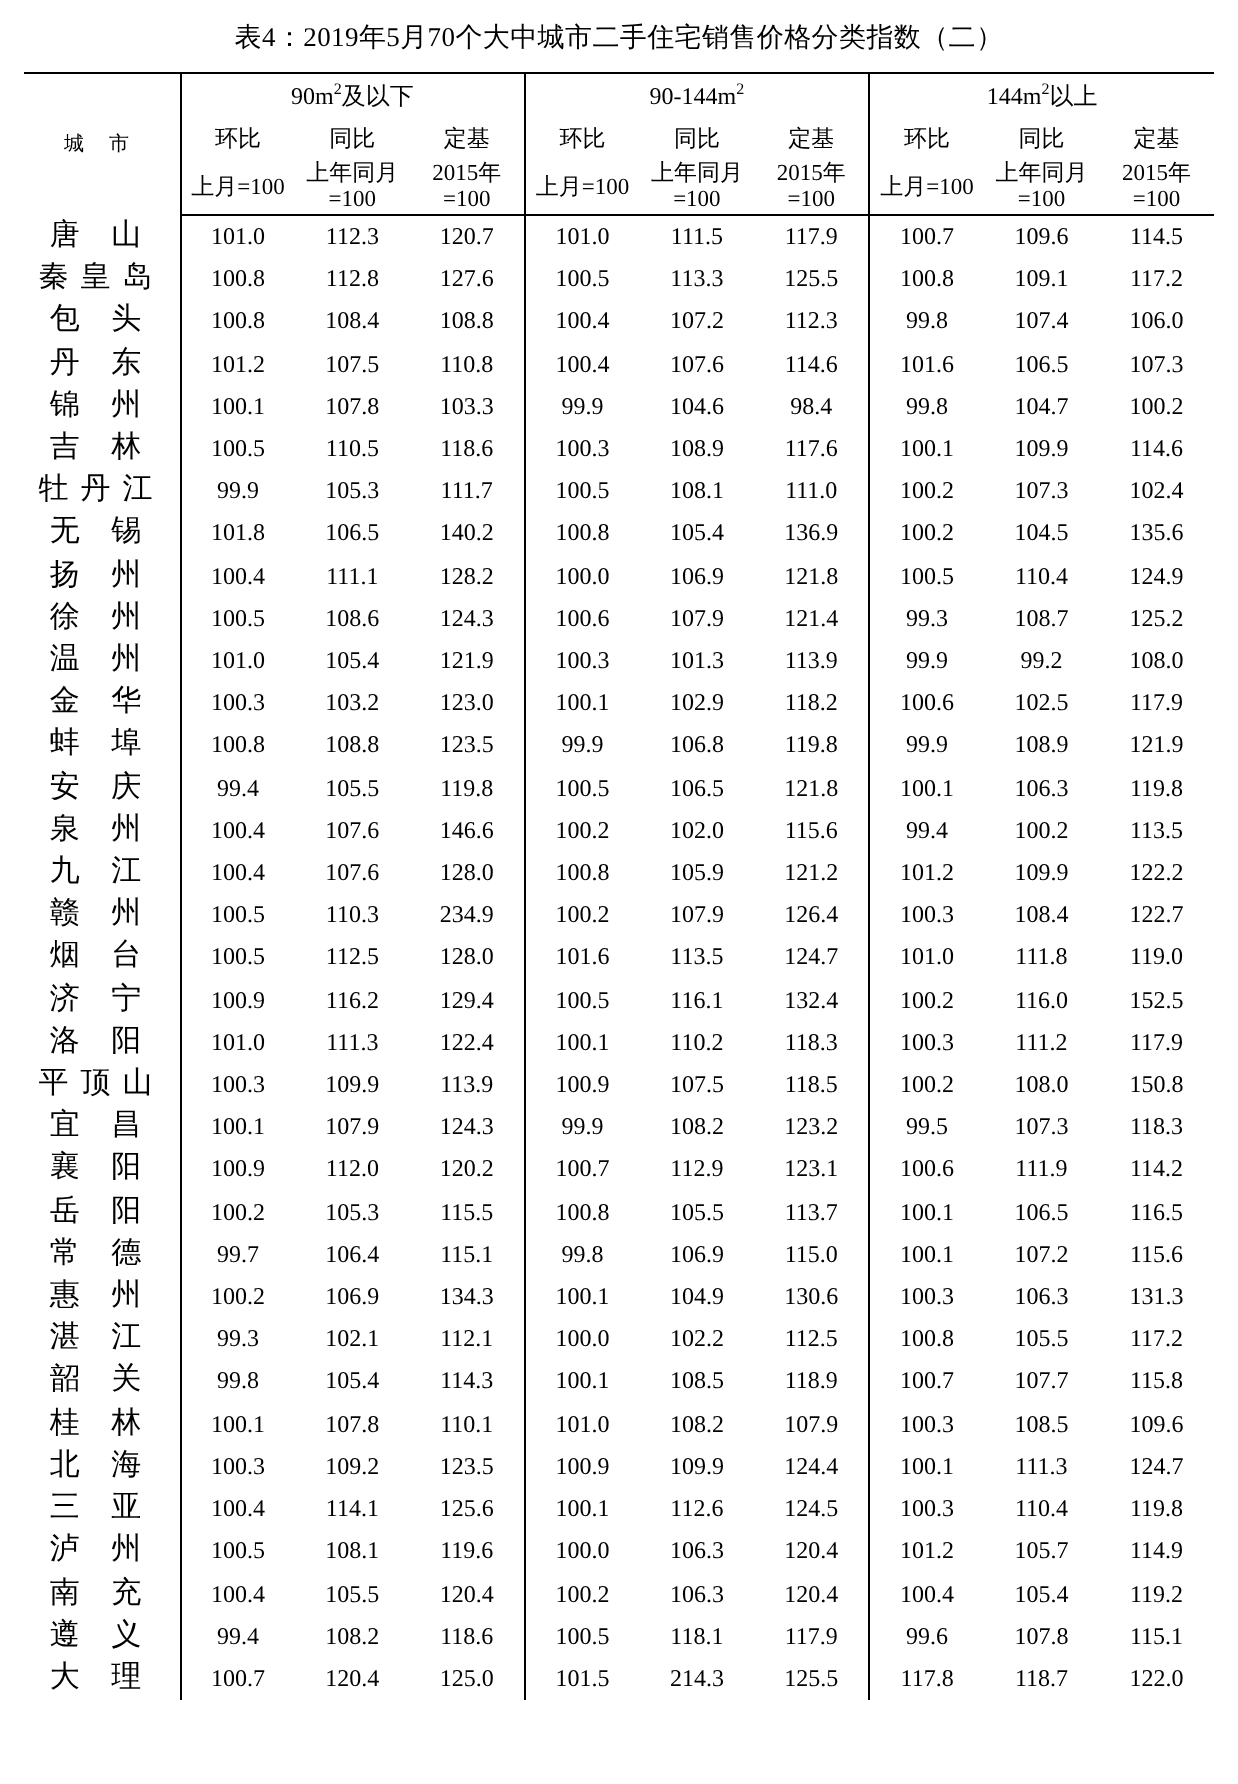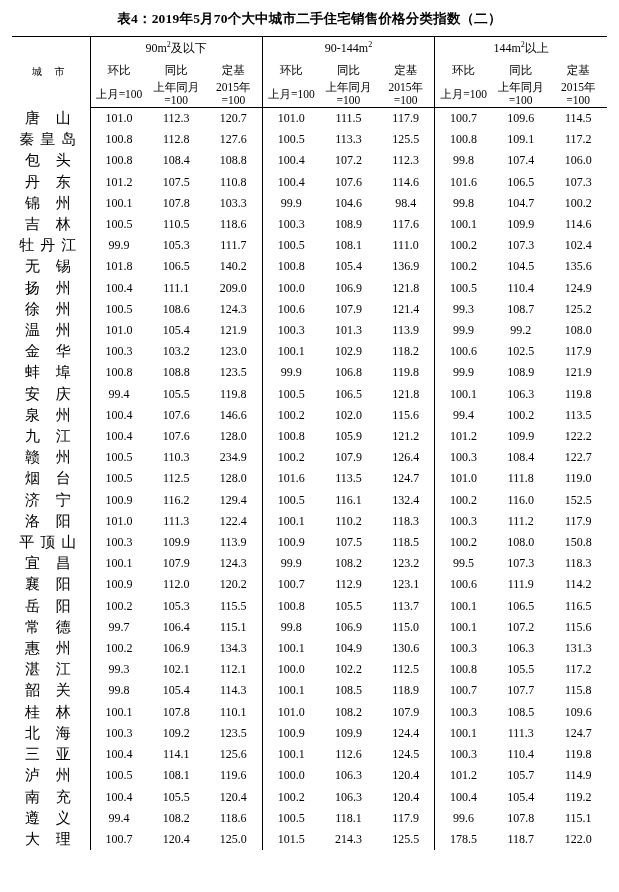--- a/index.html
+++ b/index.html
@@ -14,21 +14,21 @@
     color: #000000;
   }
   .page {
     width: 619px;
     height: 892px;
     position: relative;
     box-sizing: border-box;
   }
   .title {
     text-align: center;
-    font-weight: bold;
+    font-weight: normal;
     font-size: 13.5px;
     letter-spacing: 0.2px;
     padding-top: 10px;
     padding-bottom: 8px;
     font-family: "Liberation Serif", "DejaVu Serif", serif;
   }
   table.main {
     border-collapse: collapse;
     width: 595px;
     margin: 0 auto;
@@ -240,21 +240,21 @@
           <td class="num">105.4</td>
           <td class="num">136.9</td>
           <td class="num vsep">100.2</td>
           <td class="num">104.5</td>
           <td class="num">135.6</td>
         </tr>
         <tr class="datarow">
           <td class="city">扬  州</td>
           <td class="num vsep">100.4</td>
           <td class="num">111.1</td>
-          <td class="num">209.0</td>
+          <td class="num">128.2</td>
           <td class="num vsep">100.0</td>
           <td class="num">106.9</td>
           <td class="num">121.8</td>
           <td class="num vsep">100.5</td>
           <td class="num">110.4</td>
           <td class="num">124.9</td>
         </tr>
         <tr class="datarow">
           <td class="city">徐  州</td>
           <td class="num vsep">100.5</td>
@@ -556,19 +556,19 @@
           <td class="num">115.1</td>
         </tr>
         <tr class="datarow">
           <td class="city">大  理</td>
           <td class="num vsep">100.7</td>
           <td class="num">120.4</td>
           <td class="num">125.0</td>
           <td class="num vsep">101.5</td>
           <td class="num">214.3</td>
           <td class="num">125.5</td>
-          <td class="num vsep">178.5</td>
+          <td class="num vsep">117.8</td>
           <td class="num">118.7</td>
           <td class="num">122.0</td>
         </tr>
       </tbody>
   </table>
 </div>
 
 </body></html>

